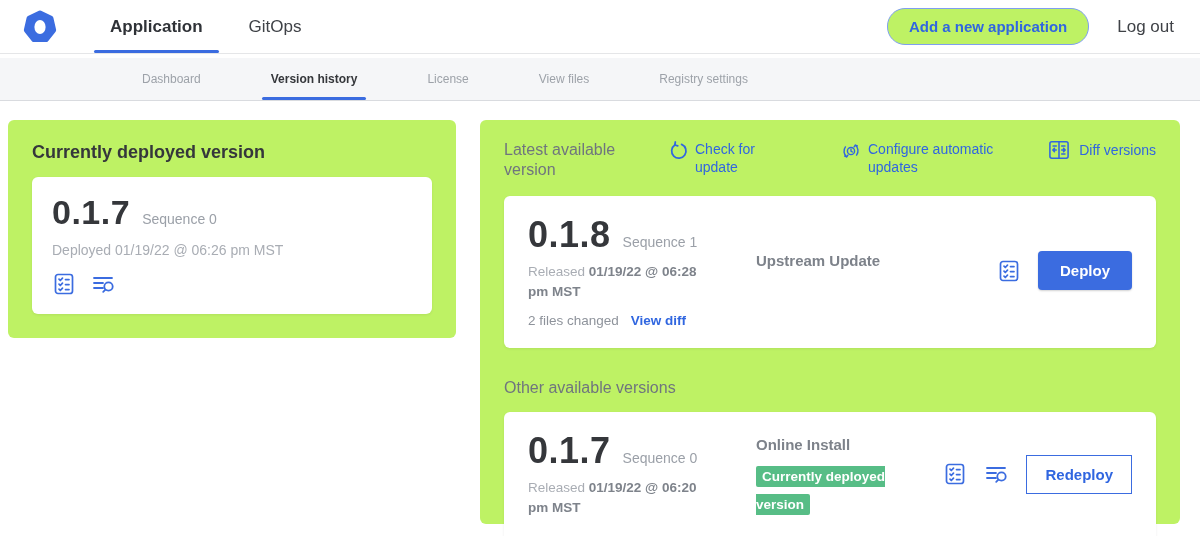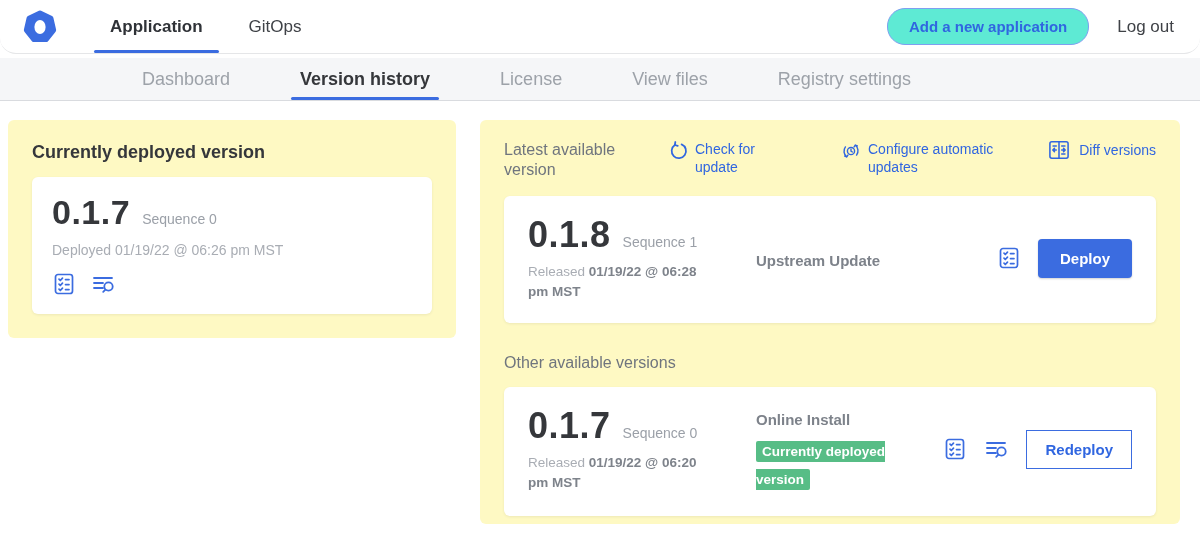--- a/index.html
+++ b/index.html
@@ -2,45 +2,45 @@
 <html><head>
 <meta charset="utf-8">
 <style>
   * { margin:0; padding:0; box-sizing:border-box; }
   html,body { width:1200px; height:536px; background:#ffffff; overflow:hidden;
     font-family:"Liberation Sans", sans-serif; -webkit-font-smoothing:antialiased; }
   body { position:relative; }
 
   
   .topbar { position:absolute; top:0; left:0; right:0; height:54px; background:#fff;
-    border-bottom:1px solid #e5e6e8; display:flex; align-items:center;border-radius:16px; }
+    border-bottom:1px solid #e5e6e8; display:flex; align-items:center; }
   .logo { margin-left:22px; display:flex; align-items:center; }
   .top-tabs { display:flex; height:100%; margin-left:40px; }
   .top-tab { position:relative; display:flex; align-items:center; padding:0 12px;
     margin-right:22px; font-size:17px; color:#3f4247; font-weight:500; cursor:pointer; }
   .top-tab.active { font-weight:700; color:#2f3237; }
   .top-tab.active::after { content:""; position:absolute; left:-4px; right:-4px; bottom:0;
     height:3px; background:#3b6ce0; border-radius:2px; }
   .topbar-right { margin-left:auto; display:flex; align-items:center; margin-right:26px; }
   .add-app-btn { border:1px solid #7f9ff0; color:#3066e0; border-radius:18px;
-    padding:9px 21px; font-size:15px; font-weight:700; background:#5eead4; cursor:pointer;
+    padding:9px 21px; font-size:15px; font-weight:700; background:#bef264; cursor:pointer;
     font-family:"Liberation Sans", sans-serif; }
   .logout { margin-left:28px; font-size:17px; color:#3f4247; cursor:pointer; }
 
   
   .subnav { position:absolute; top:58px; left:0; right:0; height:43px; background:#f5f6f8;
     border-bottom:1px solid #d9dbdf; display:flex; padding-left:142px; }
-  .subnav-item { position:relative; display:flex; align-items:center; font-size:18px;
+  .subnav-item { position:relative; display:flex; align-items:center; font-size:12px;
     color:#9da2a9; margin-right:70px; cursor:pointer; white-space:nowrap;text-align:center; }
   .subnav-item.active { color:#35373b; font-weight:700; }
   .subnav-item.active::after { content:""; position:absolute; left:-9px; right:-9px; bottom:0;
     height:3px; background:#3b6ce0; border-radius:2px; }
 
   
-  .panel { background:#fef9c3; border-radius:6px; position:absolute; }
+  .panel { background:#bef264; border-radius:6px; position:absolute; }
   .panel-left { left:8px; top:120px; width:448px; padding:22px 24px 24px; }
   .panel-right { left:480px; top:120px; width:700px; height:404px; padding:20px 24px; }
 
   .panel-title { font-size:18px; font-weight:700; color:#35373b; }
   .gray-heading { font-size:16px; color:#6f757e; line-height:1.25; }
 
   .card { background:#fff; border-radius:6px; box-shadow:0 1px 3px rgba(0,0,0,.07); }
 
   
   .deployed-card { margin-top:14px; padding:16px 20px 18px; }
@@ -194,20 +194,24 @@
   <div class="card version-card latest-card">
     <div class="card-left">
       <div class="version-row">
         <span class="version-number sm">0.1.8</span>
         <span class="sequence">Sequence 1</span>
       </div>
       <div class="released">
         <span>Released</span>
         <strong>01/19/22 @ 06:28 pm MST</strong>
       </div>
+      <div class="files-row">
+        <span>2 files changed</span>
+        <span class="view-diff">View diff</span>
+      </div>
     </div>
     <div class="card-mid">
       <div class="source">Upstream Update</div>
     </div>
     <div class="card-right">
       <span class="icon-btn">
         <svg width="24" height="24" viewBox="0 0 24 24" fill="none" stroke="currentColor" stroke-width="1.7" stroke-linecap="round" stroke-linejoin="round">
           <rect x="3.5" y="2.5" width="17" height="19" rx="2.5"></rect>
           <path d="M7 7.2l1.3 1.3 2.2-2.4"></path>
             <path d="M13.5 7.6h3.5"></path>

